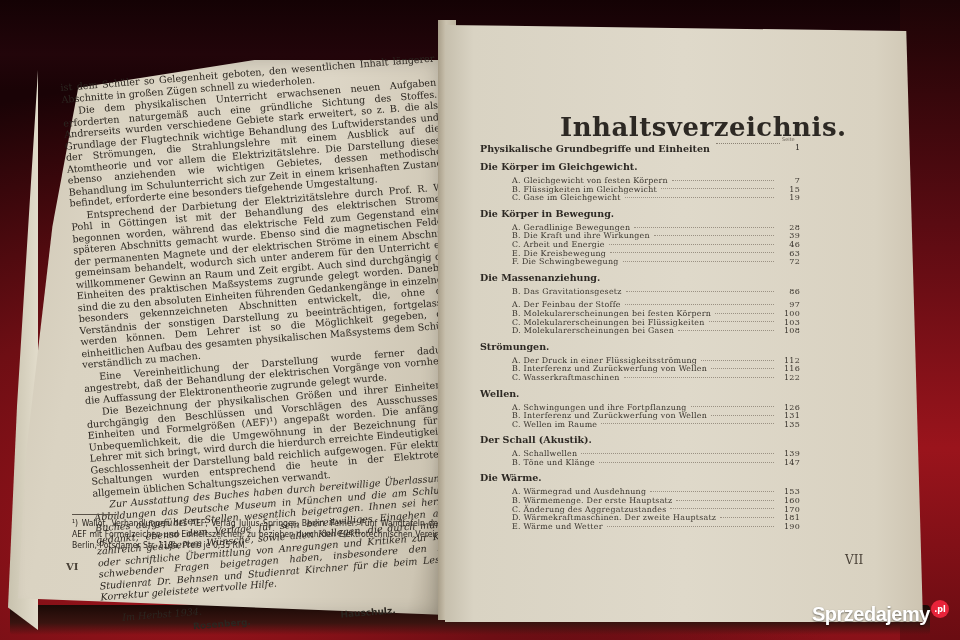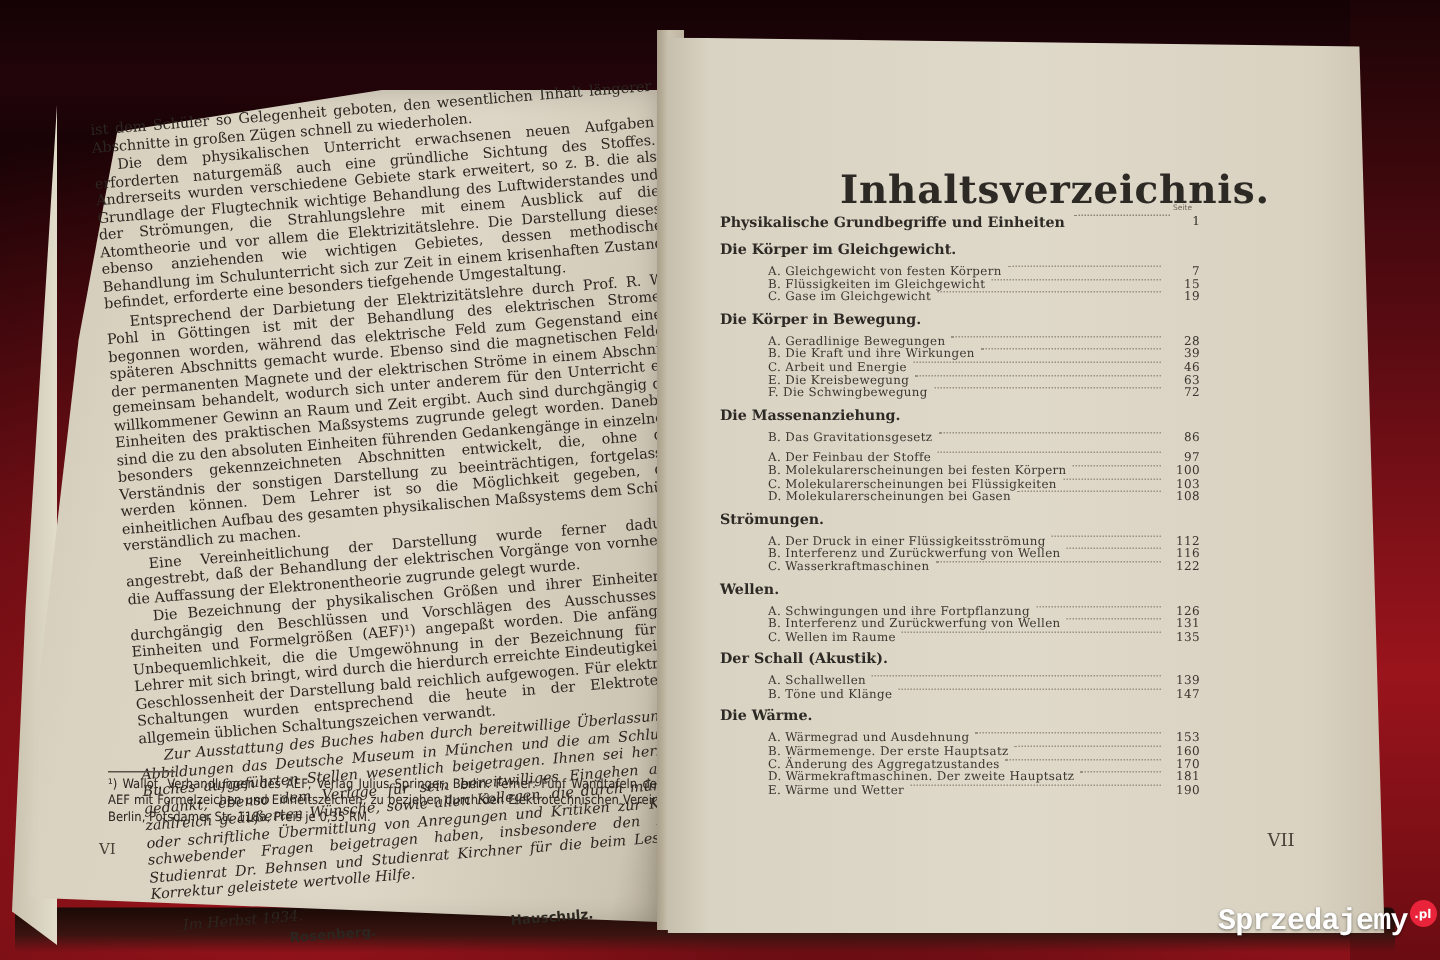--- a/index.html
+++ b/index.html
@@ -58,21 +58,21 @@
 
   .footnote {
     position: absolute; left: 72px; top: 518px; width: 370px;
     font-family: "DejaVu Sans Condensed", "DejaVu Sans", sans-serif;
     font-size: 8.6px; line-height: 11px; color: #2a2520;
     text-align: justify;
   }
   .footnote-rule { position: absolute; left: 72px; top: 514px; width: 45px; border-top: 1px solid #5a5248; }
   .page-num-left {
     position: absolute; left: 66px; top: 561px;
-    font-size: 10px; color: #4a4238;
+    font-size: 10px; color: #4a4238; font-weight: bold;
   }
 
   
   .spine {
     position: absolute; left: 438px; top: 20px; width: 18px; height: 600px;
     background: linear-gradient(90deg, #a89e89 0%, #cbc3b0 45%, #bdb4a0 100%);
   }
 
   
   .page-right {
@@ -100,40 +100,40 @@
   .toc-section { margin-bottom: 5px; }
   .toc-section-head {
     display: flex; align-items: flex-start;
     font-family: "DejaVu Serif", serif;
     font-size: 9.5px; font-weight: bold;
     height: 13px; margin-bottom: 3px;
   }
   .toc-section-head .dots { flex: 1; border-bottom: 1.4px dotted #8b8275; margin: 0 4px 2px 6px; }
   .toc-section-head .pg { width: 16px; text-align: right; font-family: "DejaVu Serif", serif; font-weight: normal; font-size: 8px; }
   .toc-entry {
-    display: flex; align-items: flex-start;
+    display: flex; align-items: center;
     padding-left: 32px;
     font-family: "DejaVu Serif", serif;
     font-size: 7.9px; line-height: 8.6px; letter-spacing: 0.25px;
     color: #3a352e;
   }
   .toc-entry .dots { flex: 1; border-bottom: 1.4px dotted #9a9183; margin: 0 6px 2px 4px; }
   .toc-entry .pg { width: 20px; text-align: right; font-size: 8px; }
   .page-num-right {
     position: absolute; left: 845px; top: 553px;
     font-size: 12px; color: #4a4238;
   }
 
   
   .watermark {
     position: absolute; left: 812px; top: 603px;
     display: flex; align-items: flex-start;
   }
   .watermark-text {
-    font-family: Liberation Mono, monospace; font-weight: bold;
+    font-family: Liberation Sans, sans-serif; font-weight: bold;
     font-size: 20px; color: #ffffff; letter-spacing: -0.5px;
     text-shadow: 0 1px 2px rgba(0,0,0,0.5);
   }
   .watermark-badge {
     margin-left: 1px; margin-top: -3px;
     width: 18px; height: 18px; border-radius: 50%;
     background: #e8233a; color: #fff;
     font-family: "DejaVu Sans", sans-serif; font-weight: bold; font-size: 8px;
     display: flex; align-items: center; justify-content: center;
   }

